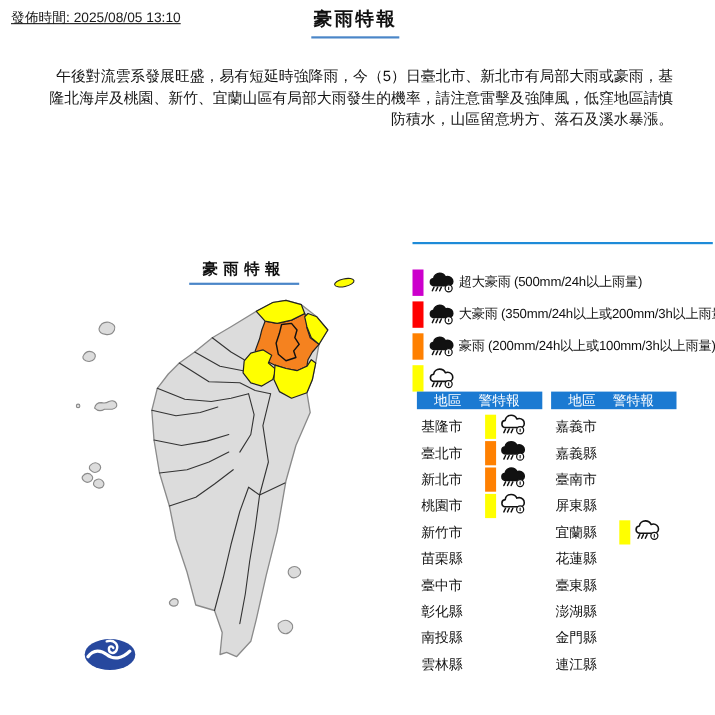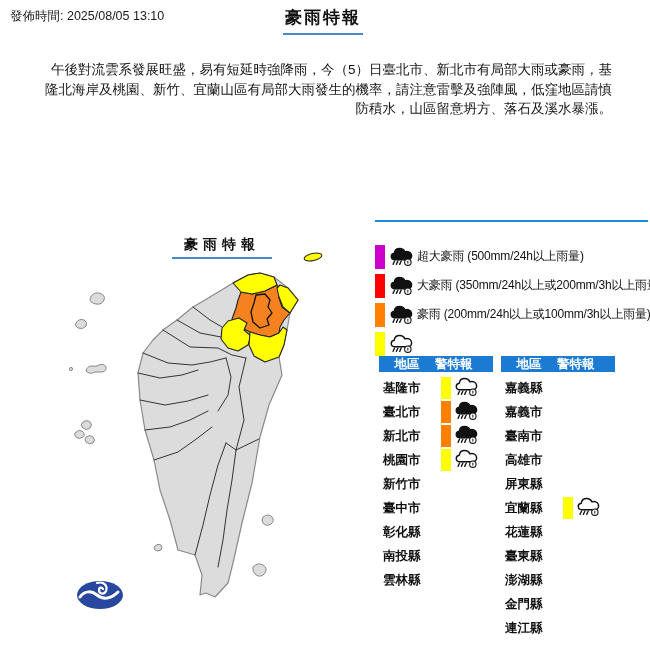--- a/index.html
+++ b/index.html
@@ -1,21 +1,21 @@
 <!DOCTYPE html>
 <html><head>
 <meta charset="utf-8">
 <style>
   html,body{margin:0;padding:0;}
   body{
     width:650px;height:650px;position:relative;background:#ffffff;
     font-family:"Liberation Sans","DejaVu Sans",sans-serif;color:#111;
     overflow:hidden;
   }
-  .published{position:absolute;left:10px;top:8px;font-size:12.5px;color:#1a1a1a;}
+  .published{position:absolute;left:10px;top:8px;font-size:12.5px;color:#1a1a1a;text-decoration:underline;}
   .main-title{
     position:absolute;left:283px;top:6px;width:80px;text-align:center;
     font-size:17px;font-weight:700;letter-spacing:2px;
     padding-bottom:4px;border-bottom:2px solid #4A86C8;white-space:nowrap;
   }
   .body-text{
     position:absolute;left:45px;top:60px;width:567px;
     font-size:13.5px;line-height:19.5px;text-align:right;color:#141414;
   }
   .map-wrap{position:absolute;left:60px;top:215px;width:320px;height:435px;}
@@ -25,21 +25,21 @@
     padding-bottom:3px;border-bottom:2px solid #4A86C8;white-space:nowrap;
   }
   .legend{position:absolute;left:375px;top:216px;width:273px;}
   .legend-heading{font-size:13px;color:#111;}
   .legend-rule{height:2px;background:#1E8BD8;margin-top:4px;}
   .legend-items{margin-top:20px;}
   .legend-item{display:flex;align-items:center;height:29px;}
   .legend-swatch{width:10px;height:24px;flex:0 0 10px;margin-right:4px;}
   .legend-icon{flex:0 0 28px;height:21px;display:flex;align-items:center;}
   .legend-label{font-size:12px;letter-spacing:-0.2px;white-space:nowrap;}
-  .warn-table{position:absolute;top:356px;width:114px;font-weight:bold;}
+  .warn-table{position:absolute;top:356px;width:114px;}
   .warn-table.left{left:379px;}
   .warn-table.right{left:501px;}
   .warn-header{
     height:16px;background:#1B7AD2;color:#fff;display:flex;align-items:center;
     font-size:12.5px;
   }
   .warn-header .h-region{width:56px;text-align:center;}
   .warn-header .h-warn{flex:1;text-align:left;}
   .warn-rows{margin-top:4px;}
   .warn-row{height:24px;display:flex;align-items:center;}
@@ -243,20 +243,24 @@
               <circle cx="16.8" cy="14.6" r="2.9" fill="#fff" stroke="#111" stroke-width="1"></circle>
               <path d="M16.8,13.3 L16.8,15.9" stroke="#111" stroke-width="0.9"></path>
             </svg></span>
         </span>
       </div>
       <div class="warn-row">
         <span class="cell-region">新竹市</span>
         <span class="cell-warn"></span>
       </div>
       <div class="warn-row">
+        <span class="cell-region">苗栗縣</span>
+        <span class="cell-warn"></span>
+      </div>
+      <div class="warn-row">
         <span class="cell-region">臺中市</span>
         <span class="cell-warn"></span>
       </div>
       <div class="warn-row">
         <span class="cell-region">彰化縣</span>
         <span class="cell-warn"></span>
       </div>
       <div class="warn-row">
         <span class="cell-region">南投縣</span>
         <span class="cell-warn"></span>
@@ -268,33 +272,29 @@
     </div>
 </div>
 
 <div class="warn-table right">
   <div class="warn-header">
     <span class="h-region">地區</span>
     <span class="h-warn">警特報</span>
   </div>
   <div class="warn-rows" id="rows-right">
       <div class="warn-row">
+        <span class="cell-region">嘉義市</span>
+        <span class="cell-warn"></span>
+      </div>
+      <div class="warn-row">
         <span class="cell-region">嘉義縣</span>
         <span class="cell-warn"></span>
       </div>
       <div class="warn-row">
-        <span class="cell-region">嘉義市</span>
-        <span class="cell-warn"></span>
-      </div>
-      <div class="warn-row">
         <span class="cell-region">臺南市</span>
-        <span class="cell-warn"></span>
-      </div>
-      <div class="warn-row">
-        <span class="cell-region">高雄市</span>
         <span class="cell-warn"></span>
       </div>
       <div class="warn-row">
         <span class="cell-region">屏東縣</span>
         <span class="cell-warn"></span>
       </div>
       <div class="warn-row">
         <span class="cell-region">宜蘭縣</span>
         <span class="cell-warn">
           <span class="warn-swatch" style="background: rgb(255, 255, 0);"></span>

